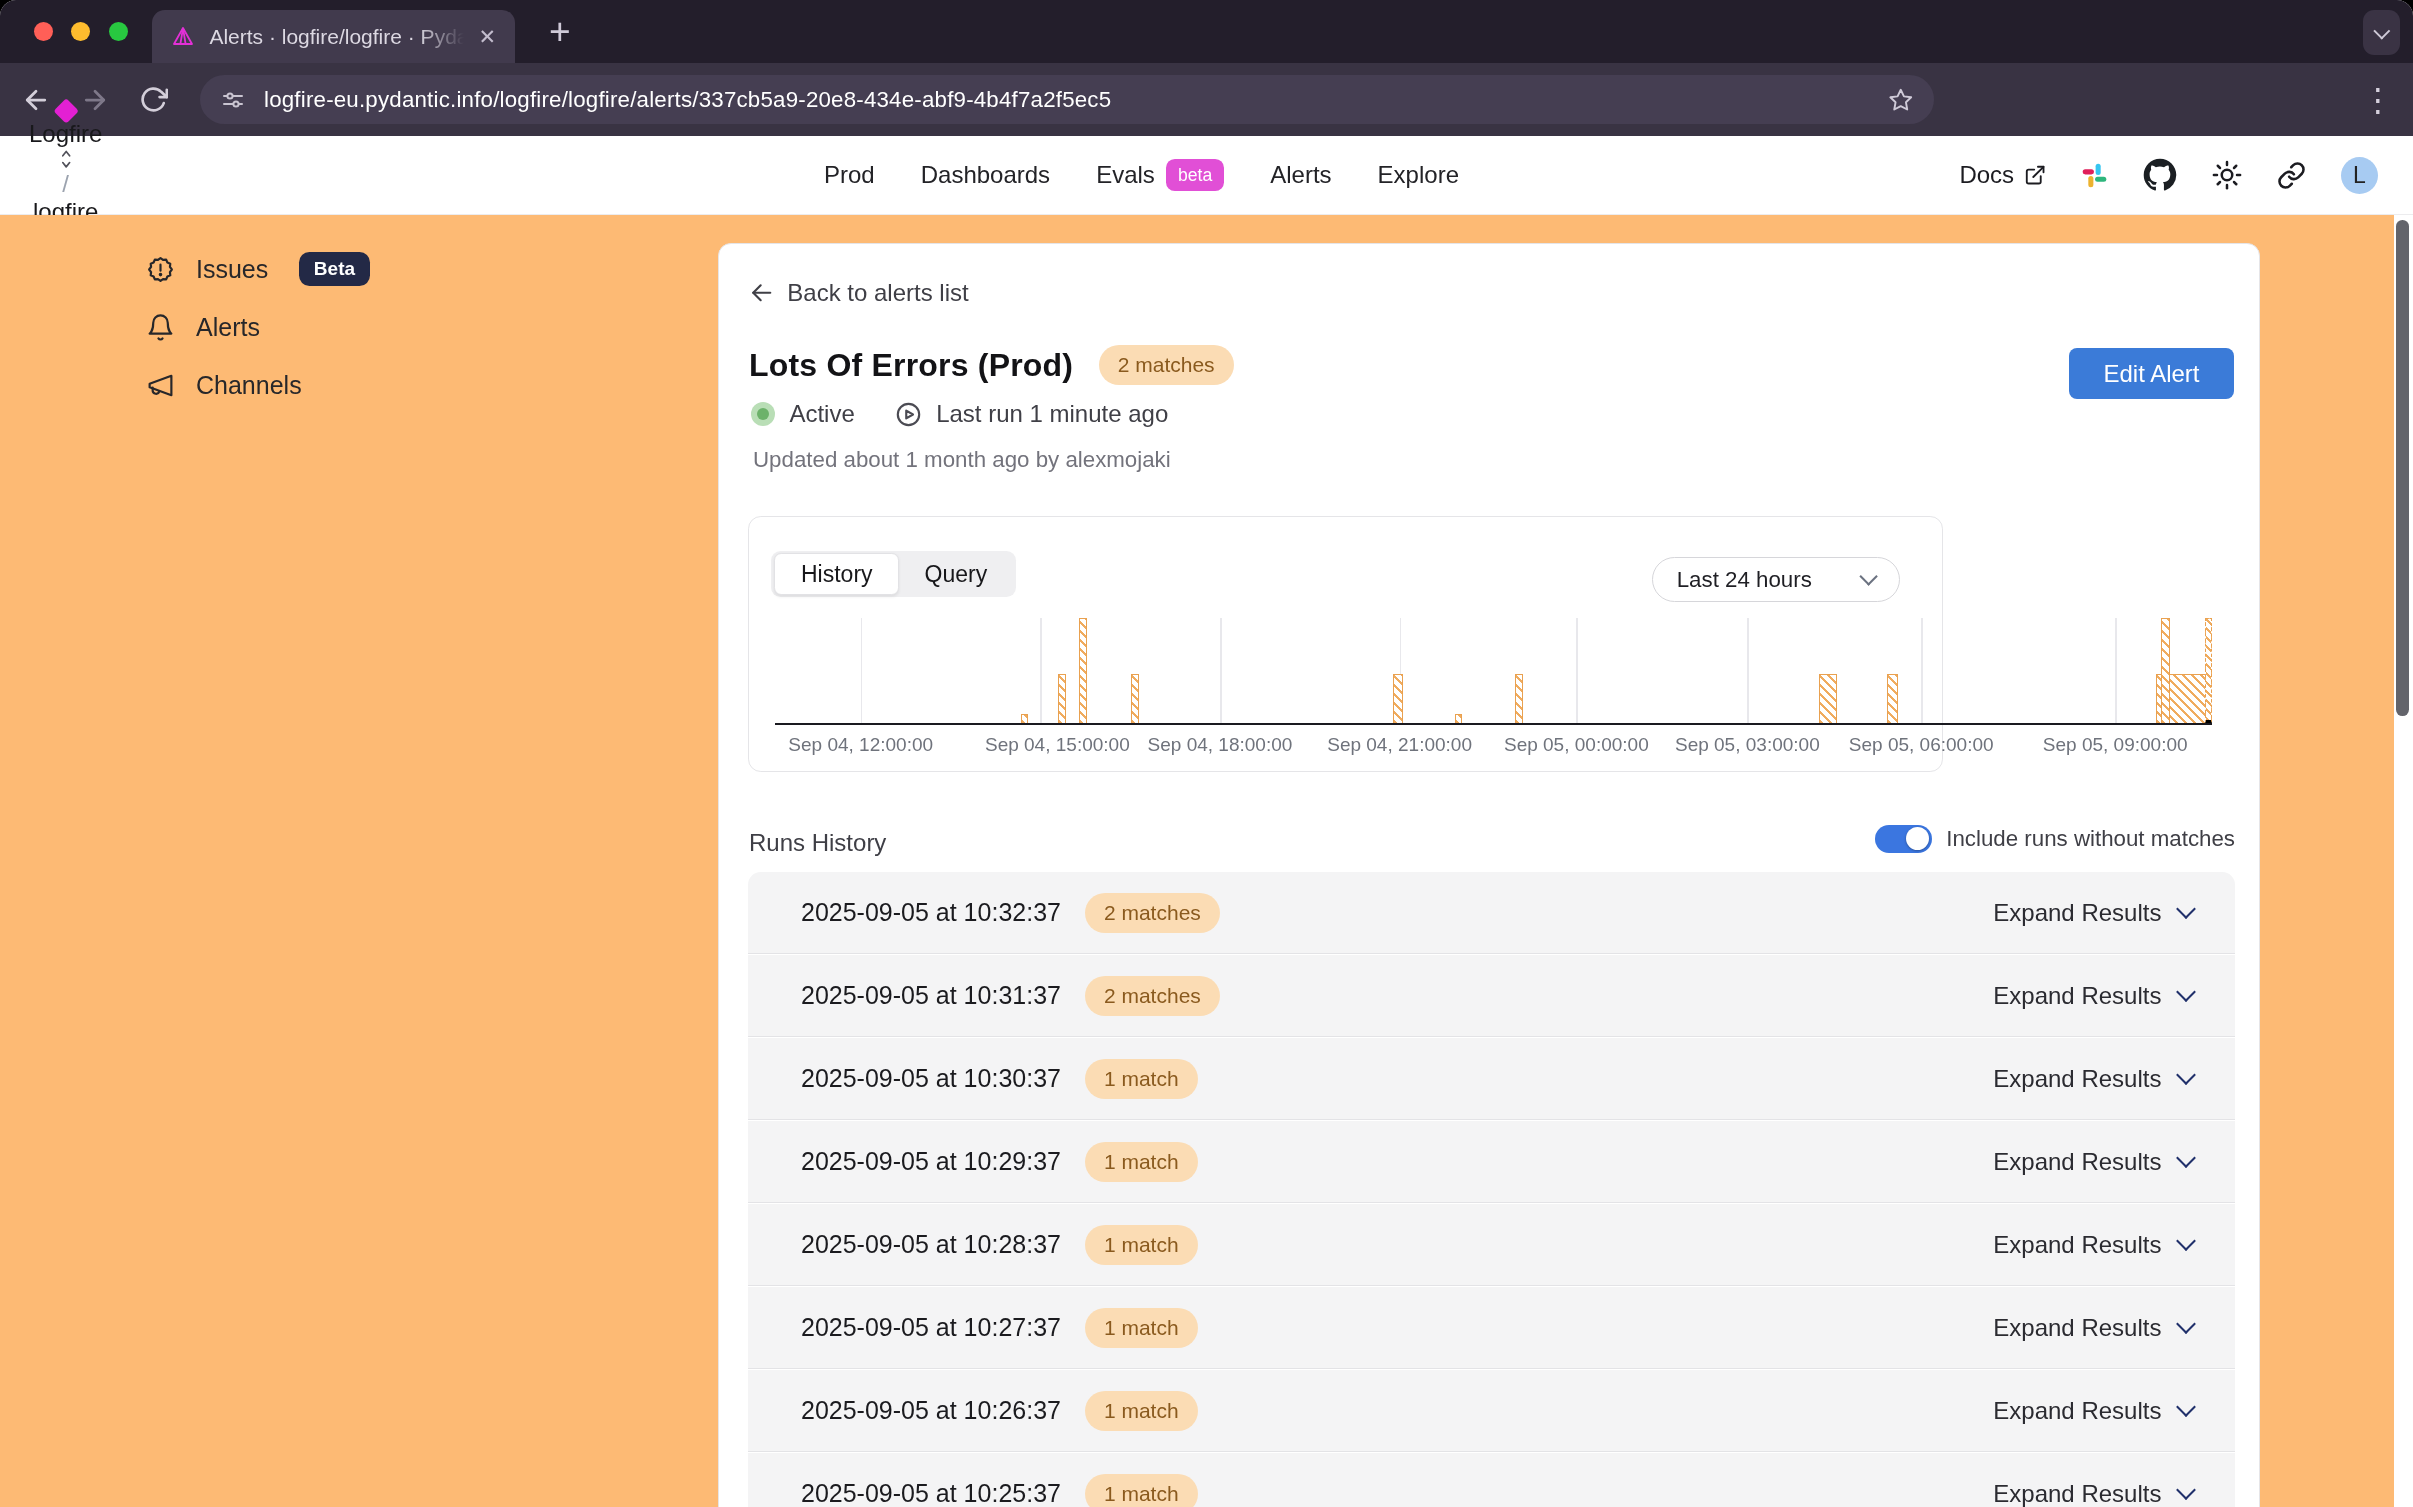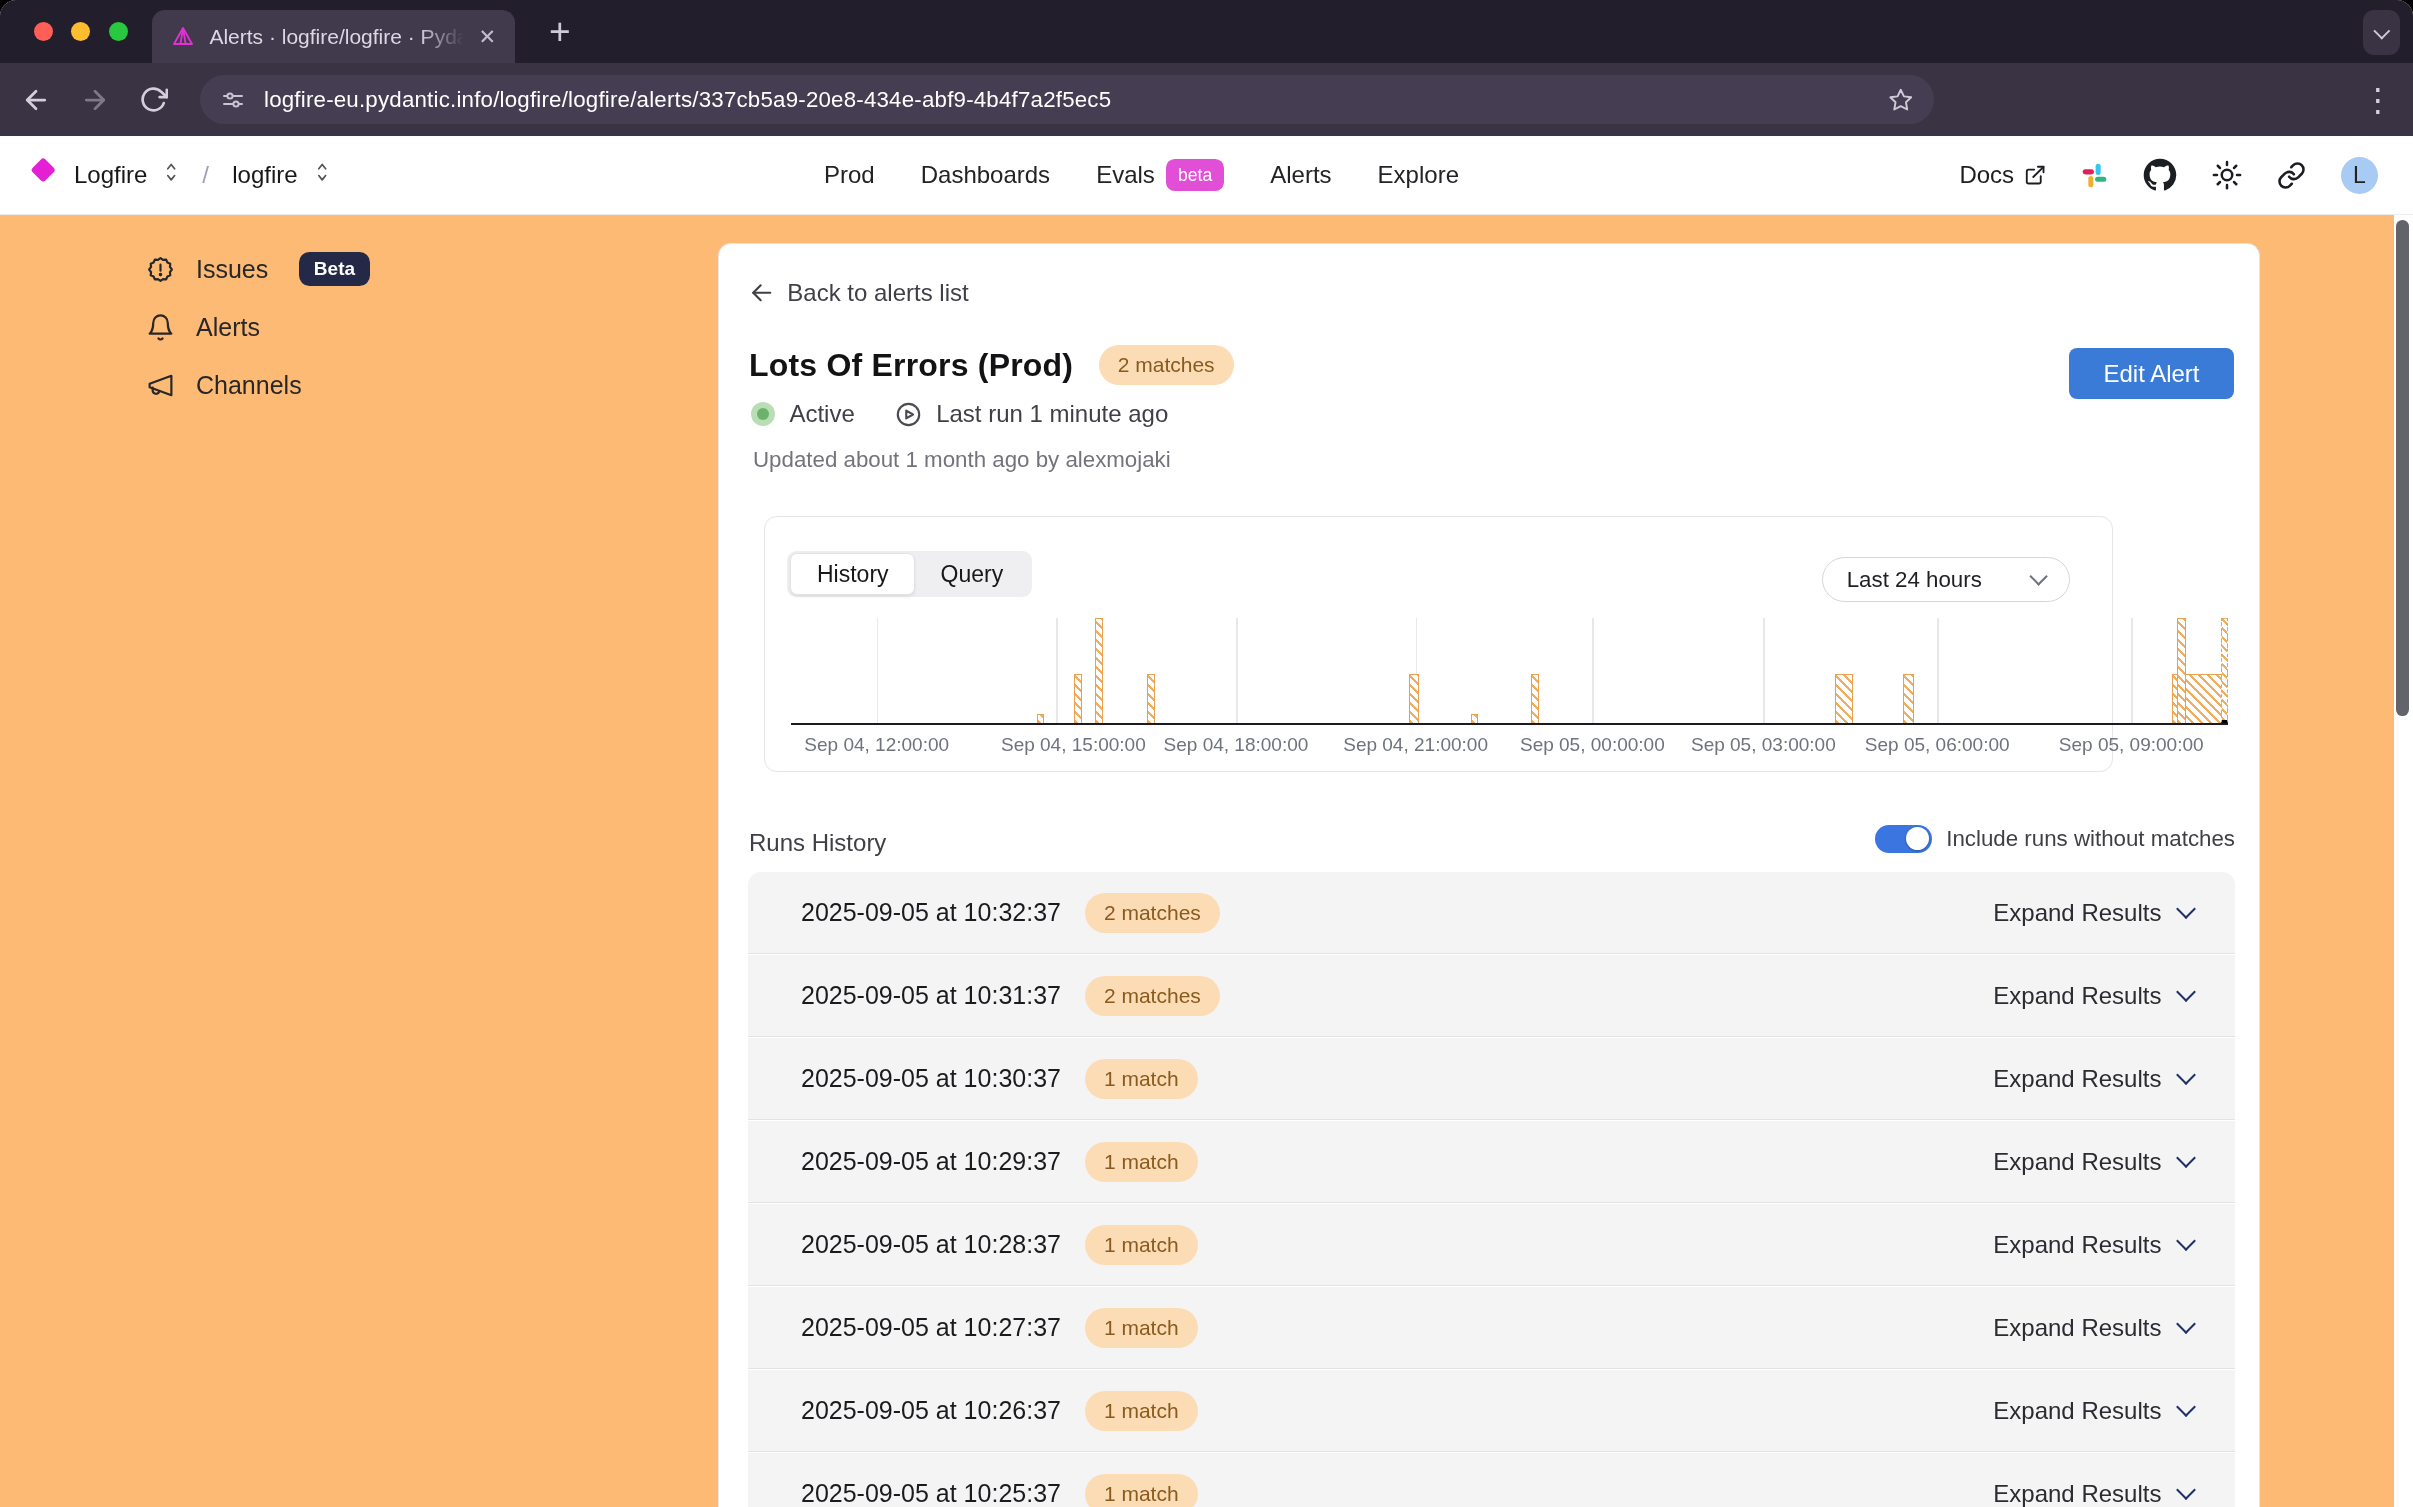--- a/index.html
+++ b/index.html
@@ -24,21 +24,21 @@
   .nav-ico{width:30px;height:30px;color:#d3ced9;}
   .nav-ico.dim{color:#7e7889;}
   .urlpill{position:absolute;left:200px;top:12px;width:1734px;height:49px;border-radius:25px;background:#453e52;
        display:flex;align-items:center;padding:0 21px;gap:19px;box-sizing:border-box;}
   .url-text{flex:1;color:#ffffff;font-size:22.3px;letter-spacing:0.2px;white-space:nowrap;overflow:hidden;}
   .menu-dots{position:absolute;right:19px;top:0;height:73px;display:flex;align-items:center;color:#d5d0dc;font-size:32px;}
 
   
   .appnav{position:relative;height:79px;background:#fff;border-bottom:1.6px solid #ececee;
        display:flex;align-items:center;box-sizing:border-box;}
-  .brandgrp{position:absolute;left:29px;display:flex;align-items:flex-start;gap:17px;font-size:24px;color:#18181b;}
+  .brandgrp{position:absolute;left:29px;display:flex;align-items:center;gap:0;font-size:24px;color:#18181b;flex-direction:column;}
   .diamond{width:18.4px;height:18.4px;background:var(--color-brand,#e320d3);transform:rotate(45deg);border-radius:3.2px;margin:0 4.8px;}
   .crumb-sep{color:#9ca3af;margin:0 6.4px;font-size:24px;}
   .centernav{position:absolute;left:824px;display:flex;align-items:center;gap:46px;font-size:24px;color:#232327;}
   .evals{display:flex;align-items:center;gap:11.2px;}
   .pill-beta-sm{background:var(--color-evals_badge,#e14fd6);color:#fff;font-size:17.6px;padding:5.6px 12px;border-radius:8.8px;}
   .rightnav{position:absolute;right:35px;display:flex;align-items:center;gap:35px;color:#1c1c21;}
   .docs{display:flex;align-items:center;gap:9.6px;font-size:24px;}
   .avatar{width:37px;height:37px;border-radius:50%;background:var(--color-avatar_bg,#a7cbf2);color:#222;
        display:flex;align-items:center;justify-content:center;font-size:23px;}
 
@@ -61,21 +61,21 @@
   .editbtn{position:absolute;right:25.5px;top:104px;height:51px;padding:0 34px;background:var(--color-accent,#3b7bd8);
        color:#fff;font-size:24px;border:none;border-radius:8px;display:flex;align-items:center;}
   .statusrow{position:absolute;left:32px;top:156px;display:flex;align-items:center;gap:40px;font-size:24px;color:#3f3f46;}
   .statuschip{display:flex;align-items:center;gap:14.4px;}
   .dot-outer{width:24px;height:24px;border-radius:50%;background:#b9deb6;display:flex;align-items:center;justify-content:center;}
   .dot-inner{width:12.8px;height:12.8px;border-radius:50%;background:var(--color-active_dot,#6cb26a);}
   .play-ico{width:27px;height:27px;color:#4b4b53;}
   .updated{position:absolute;left:34px;top:203px;font-size:22.3px;color:#73737c;}
 
   
-  .chartcard{position:absolute;left:45px;top:272px;width:1349px;height:256px;border:1.6px solid #e5e5e8;
+  .chartcard{position:absolute;left:29px;top:272px;width:1195px;height:256px;border:1.6px solid #e5e5e8;
        border-radius:12.8px;box-sizing:border-box;text-decoration:underline;}
   .seg{position:absolute;left:22.3px;top:34px;height:46px;background:#efeff1;border-radius:9.6px;
        display:inline-flex;align-items:center;padding:3.2px;box-sizing:border-box;}
   .seg-btn{height:40px;padding:0 25.5px;display:flex;align-items:center;font-size:23px;color:#18181b;border-radius:7.2px;}
   .seg-btn.active{background:#fff;border:0.8px solid #e2e2e5;box-shadow:0 1.6px 3.2px rgba(0,0,0,.07);}
   .rangedd{position:absolute;right:42px;top:40px;height:45px;border:1.6px solid #d6d6da;border-radius:24px;
        display:flex;align-items:center;gap:50px;padding:0 24px;font-size:22.3px;color:#1f1f24;box-sizing:border-box;}
   .chev{display:inline-block;border-right:2.4px solid currentColor;border-bottom:2.4px solid currentColor;transform:rotate(45deg);}
   .chev.c16{width:11.2px;height:11.2px;color:#6b7280;margin-top:-6.4px;}
   .chev.c12{width:9.6px;height:9.6px;color:#cfcad8;margin-top:-3.2px;}

